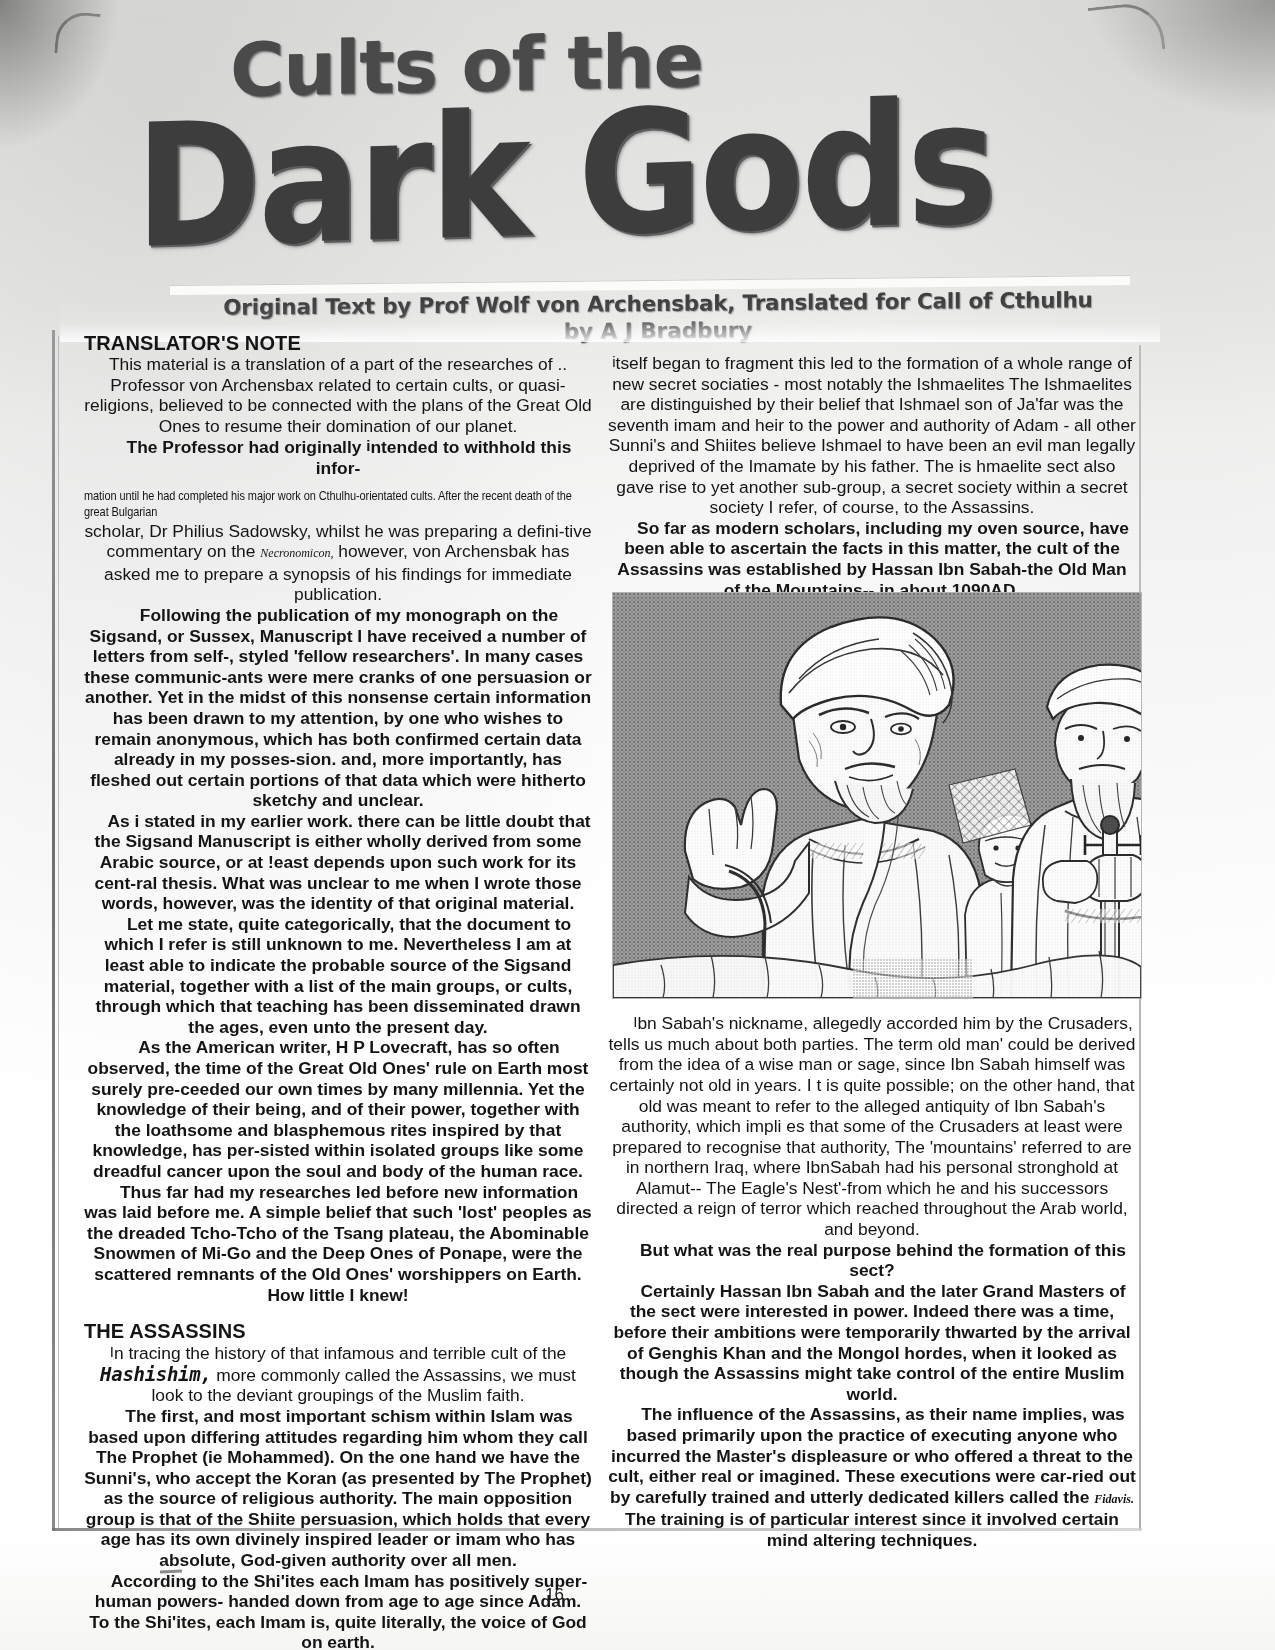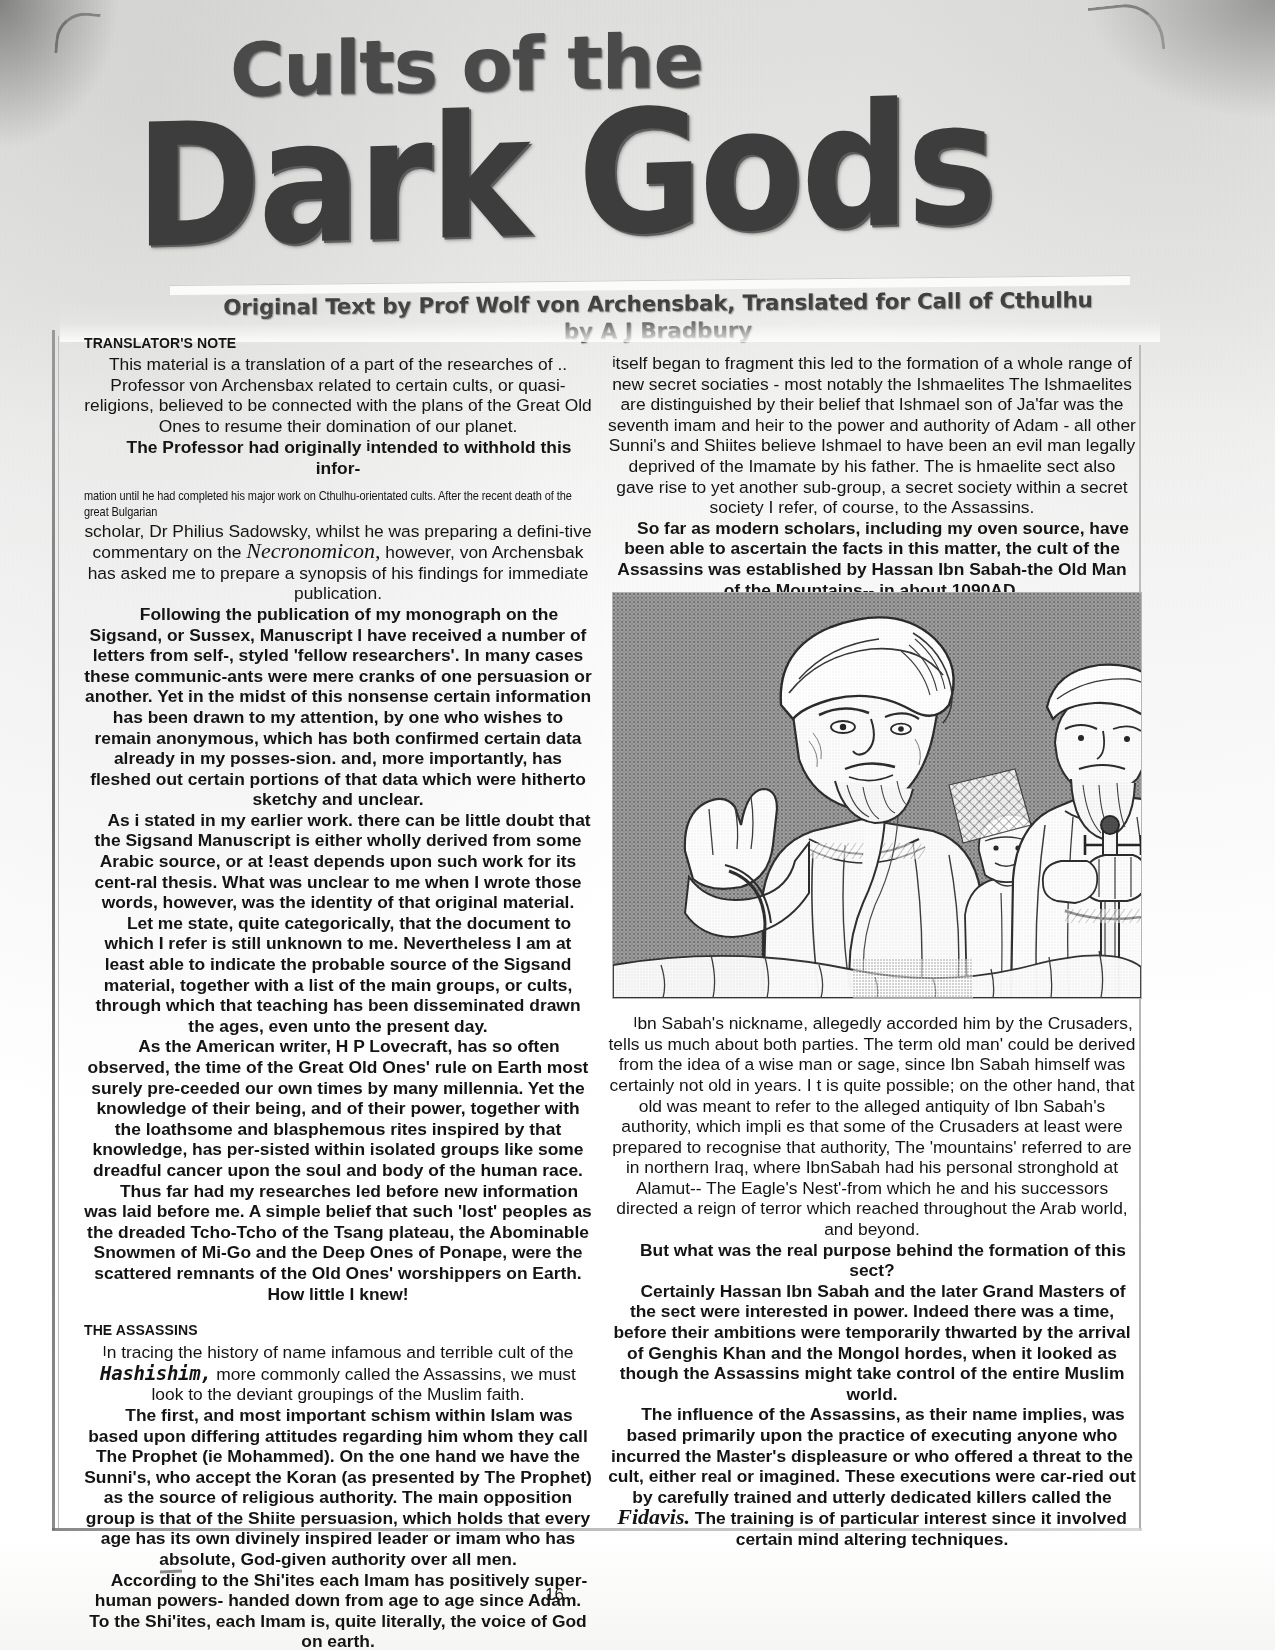--- a/index.html
+++ b/index.html
@@ -107,28 +107,28 @@
     line-height:20.6px;
     color:#141414;
     text-align:left;
   }
   .col-left{left:84px;top:0;width:508px;}
   .col-right{left:608px;top:20px;width:528px;}
 
   .col p{margin:0 0 0 0;text-align:center;}
   .col p + p{margin-top:0;font-weight:bold;}
   .sec-head{
-    font-weight:bold;font-size:14px;line-height:22px;
+    font-weight:bold;font-size:20px;line-height:22px;
     letter-spacing:.1px;margin:0;
     padding-top:15px;
   }
   .sec-head.first{padding-top:0;}
   .para{text-indent:22px;}
   .para.noindent{text-indent:0;}
-  .ital-serif{font-family:"Liberation Serif", serif;font-style:italic;font-size:22px;}
+  .ital-serif{font-family:"Liberation Serif", serif;font-style:italic;font-size:12px;}
   .mono-ital{font-family:"DejaVu Sans Mono", monospace;font-style:italic;font-weight:bold;font-size:19px;letter-spacing:-.3px;}
   .condensed{
     font-size:13.4px;line-height:16px;
     transform:scaleX(.82);transform-origin:left center;
     width:122%;
     display:block;
     margin:9px 0 1px 0;
     letter-spacing:-.1px;
   }
   .drop-i{font-size:15px;vertical-align:2px;}
@@ -182,21 +182,21 @@
     <span class="condensed">mation until he had completed his major work on Cthulhu-orientated cults. After the recent death of the great Bulgarian</span>
     <p class="para noindent"><span>scholar, Dr Philius Sadowsky,  whilst he was preparing a defini-tive commentary on the </span><span class="ital-serif">Necronomicon,</span><span> however, von Archensbak has asked me to prepare a synopsis  of his findings for immediate publication.</span></p>
 
     <p class="para">Following the publication of my monograph on the Sigsand, or Sussex, Manuscript I have received a number of letters from  self-, styled 'fellow researchers'. In many cases  these communic-ants were mere cranks of one persuasion or another. Yet in the midst of this nonsense certain information has been drawn to my attention, by one who wishes to remain anonymous, which has both confirmed certain data already in my posses-sion. and, more importantly, has fleshed  out certain portions of that data which were hitherto sketchy and unclear.</p>
     <p class="para">As i stated in my earlier work. there  can be little doubt that the Sigsand Manuscript  is either wholly derived from some Arabic source, or at !east depends upon such work for its cent-ral thesis. What was unclear to me when I wrote  those words, however, was the identity of that original material.</p>
     <p class="para">Let me state, quite categorically, that the document  to which I refer is still unknown to me. Nevertheless I am at least able to indicate the probable  source of the Sigsand material, together with a list of the main groups, or cults, through which that teaching has been disseminated drawn the ages, even unto the present day.</p>
     <p class="para">As the American writer, H P Lovecraft, has so often observed, the time of the Great Old Ones' rule on Earth most surely pre-ceeded our own times by many millennia.  Yet the knowledge of their being, and of their power, together with the loathsome and blasphemous rites inspired by that knowledge, has per-sisted within isolated groups like some dreadful cancer upon the soul and body of the human race.</p>
     <p class="para">Thus far had my researches led before new information was laid before me. A simple belief that such 'lost' peoples as the dreaded Tcho-Tcho of the Tsang plateau, the Abominable Snowmen of Mi-Go and the Deep Ones of Ponape, were the scattered remnants of the Old Ones' worshippers on Earth. How little I knew!</p>
 
     <div class="sec-head">THE ASSASSINS</div>
-    <p class="para noindent"><span class="drop-i">I</span><span>n tracing the history of name infamous and terrible cult of the </span><span class="mono-ital">Hashishim,</span><span> more commonly called the Assassins, we must look to the deviant groupings of the Muslim faith.</span></p>
+    <p class="para noindent"><span class="drop-i">I</span><span>n tracing the history of that infamous and terrible cult of the </span><span class="mono-ital">Hashishim,</span><span> more commonly called the Assassins, we must look to the deviant groupings of the Muslim faith.</span></p>
     <p class="para">The first, and most important schism within Islam was based upon differing attitudes regarding him whom they call The Prophet (ie Mohammed). On the one hand we have the Sunni's, who accept the Koran (as presented by The Prophet) as the source of religious authority. The main opposition group is that of the Shiite persuasion, which holds that every age has its own divinely inspired leader or imam who has absolute, God-given authority over all men.</p>
     <p class="para">According to the Shi'ites each Imam has positively super-human powers- handed down from age to age since Adam. To the Shi'ites, each Imam is, quite literally, the voice of God on earth.</p>
     <p class="para">As the Shi'ite sect began to emerge, being in the minority, it protected itself by resorting to secrecy. And when Shi'ism</p>
   </div>
 
   <div class="col col-right">
     <p class="para noindent"><span class="drop-i">i</span><span>tself began to fragment this led to the formation of a whole range of new secret sociaties - most notably the Ishmaelites The  Ishmaelites are distinguished by their belief that Ishmael son of Ja'far was the seventh imam and heir to the power and authority of Adam - all other Sunni's and Shiites believe Ishmael to have been an evil man legally deprived of the Imamate by his father. The is hmaelite sect also gave rise to yet another sub-group, a secret society within a secret society I refer, of course, to the Assassins.</span></p>
     <p class="para">So far as modern scholars, including my oven source, have been able to ascertain the facts in this matter, the cult of the Assassins was established   by Hassan Ibn Sabah-the Old Man of the Mountains-- in about 1090AD.</p>
 
     <div style="height:412px"></div>

